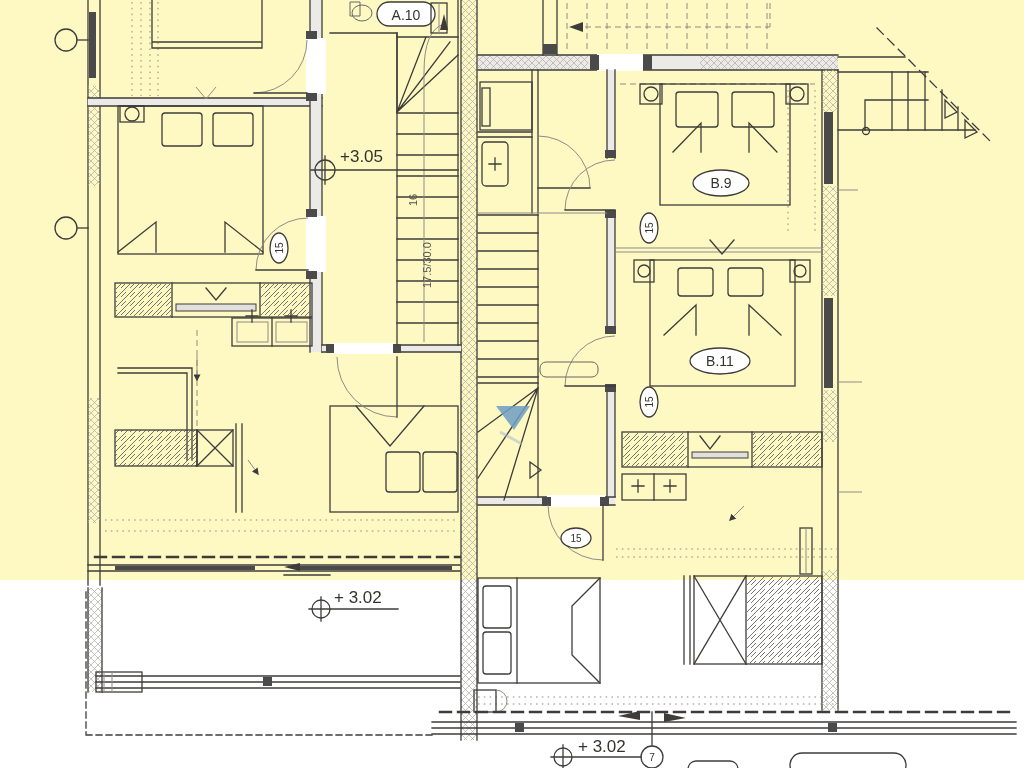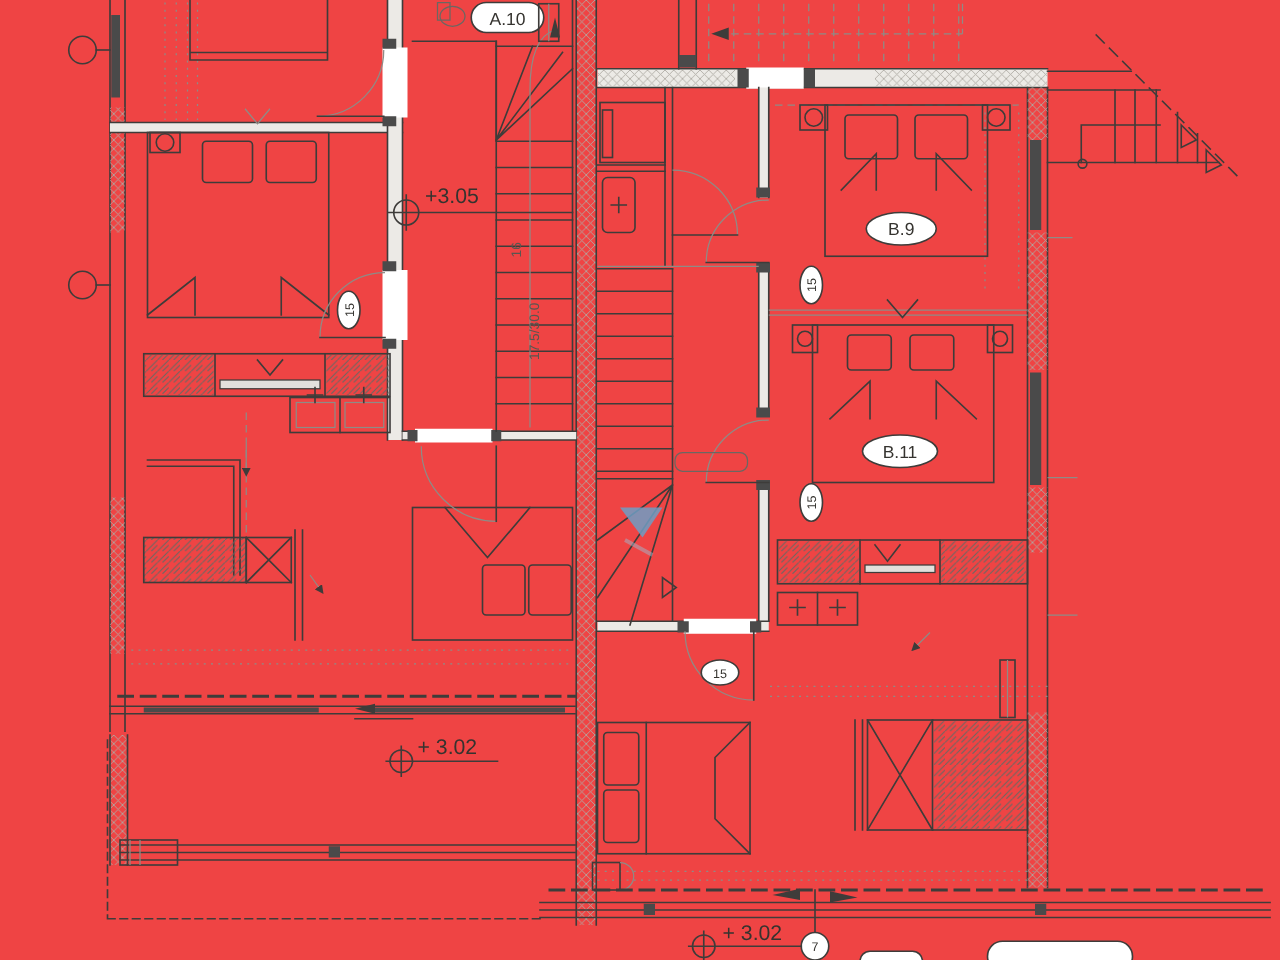--- a/index.html
+++ b/index.html
@@ -1,16 +1,16 @@
 <!DOCTYPE html>
 <html><head>
 <meta charset="utf-8">
 <style>
   html,body{margin:0;padding:0;background:#fff;width:1024px;height:768px;overflow:hidden}
-  .plan-wrap{width:1024px;height:768px;background:#ef4444}
+  .plan-wrap{width:1024px;height:580px;background:#fef9c3}
   svg{display:block}
   .ln{stroke:#3e3c3a;stroke-width:1.3;fill:none;stroke-linecap:square}
   .lt{stroke:#8f8b86;stroke-width:1;fill:none}
   .sk{stroke:#6b6archive762;stroke-width:1;fill:none}
   .dot{stroke-dasharray:1.6 4.2}
   .dsh{stroke-dasharray:6 4}
   .dshb{stroke-dasharray:11 7;stroke-width:2.4}
   .wallfill{fill:#eceae6}
   .dk{fill:#4a4a4a;stroke:none}
   .badge{fill:#fff;stroke:#3e3c3a;stroke-width:1.3}

